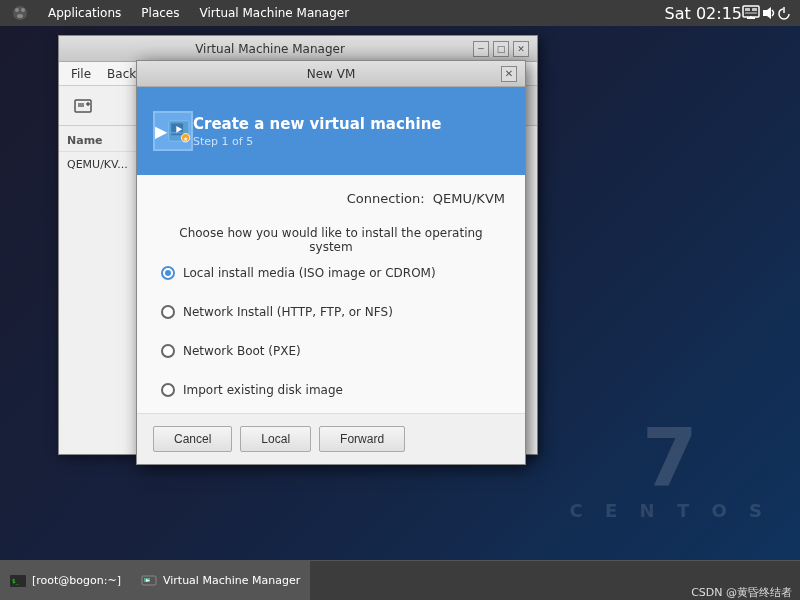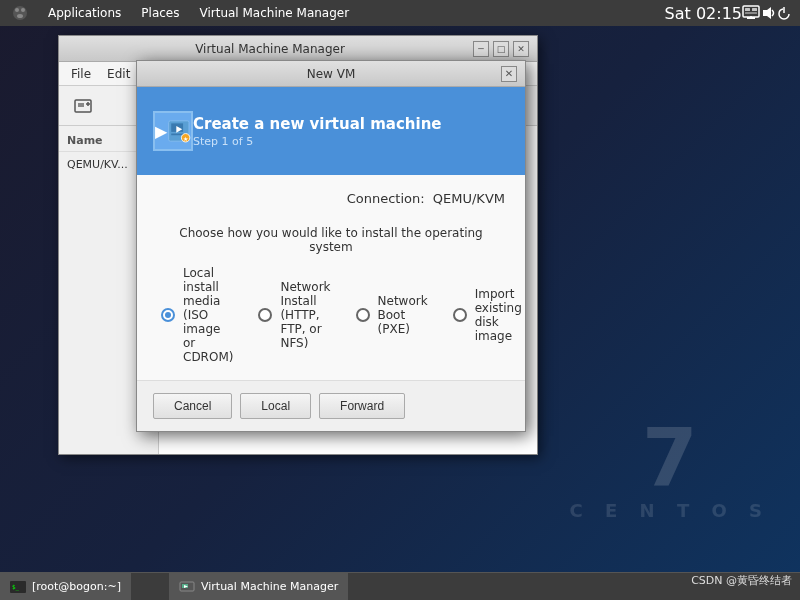--- a/index.html
+++ b/index.html
@@ -74,27 +74,26 @@
       color: #ffffff;
       font-size: 16px;
     }
 
     
     .taskbar {
       position: absolute;
       bottom: 0;
       left: 0;
       right: 0;
-      height: 28px;
+      height: 40px;
       background: #3c3c3c;
       display: flex;
-      align-items: flex-start;
+      align-items: flex-end;
       z-index: 100;
       border-top: 1px solid #555;
-      gap: 38px;
     }
     .taskbar-item {
       display: flex;
       align-items: center;
       gap: 6px;
       padding: 3px 10px;
       color: #ffffff;
       font-size: 11px;
       height: 100%;
       cursor: pointer;
@@ -300,21 +299,21 @@
       text-align: right;
     }
     .install-question {
       font-size: 12px;
       color: #333;
       margin-bottom: 12px;
       text-align: center;
     }
     .radio-group {
       display: flex;
-      flex-direction: row;
+      flex-direction: column;
       gap: 25px;
       margin-left: 4px;
     }
     .radio-item {
       display: flex;
       align-items: center;
       gap: 8px;
       font-size: 12px;
       color: #333;
       cursor: pointer;
@@ -423,21 +422,21 @@
       </div>
       <div class="vmm-title">Virtual Machine Manager</div>
       <div class="vmm-controls">
         <div class="vmm-btn">─</div>
         <div class="vmm-btn">□</div>
         <div class="vmm-btn">✕</div>
       </div>
     </div>
     <div class="vmm-menubar">
       <div class="vmm-menu-item">File</div>
-      <div class="vmm-menu-item">Edit</div>
+      <div class="vmm-menu-item">Back</div>
     </div>
     <div class="vmm-toolbar">
       <div class="toolbar-btn">
         <svg width="20" height="20" viewBox="0 0 20 20">
           <rect x="2" y="4" width="16" height="12" rx="1" fill="none" stroke="#555" stroke-width="1.5"></rect>
           <rect x="5" y="7" width="6" height="4" fill="#888"></rect>
           <line x1="13" y1="8" x2="17" y2="8" stroke="#555" stroke-width="1.5"></line>
           <line x1="15" y1="6" x2="15" y2="10" stroke="#555" stroke-width="1.5"></line>
         </svg>
       </div>

